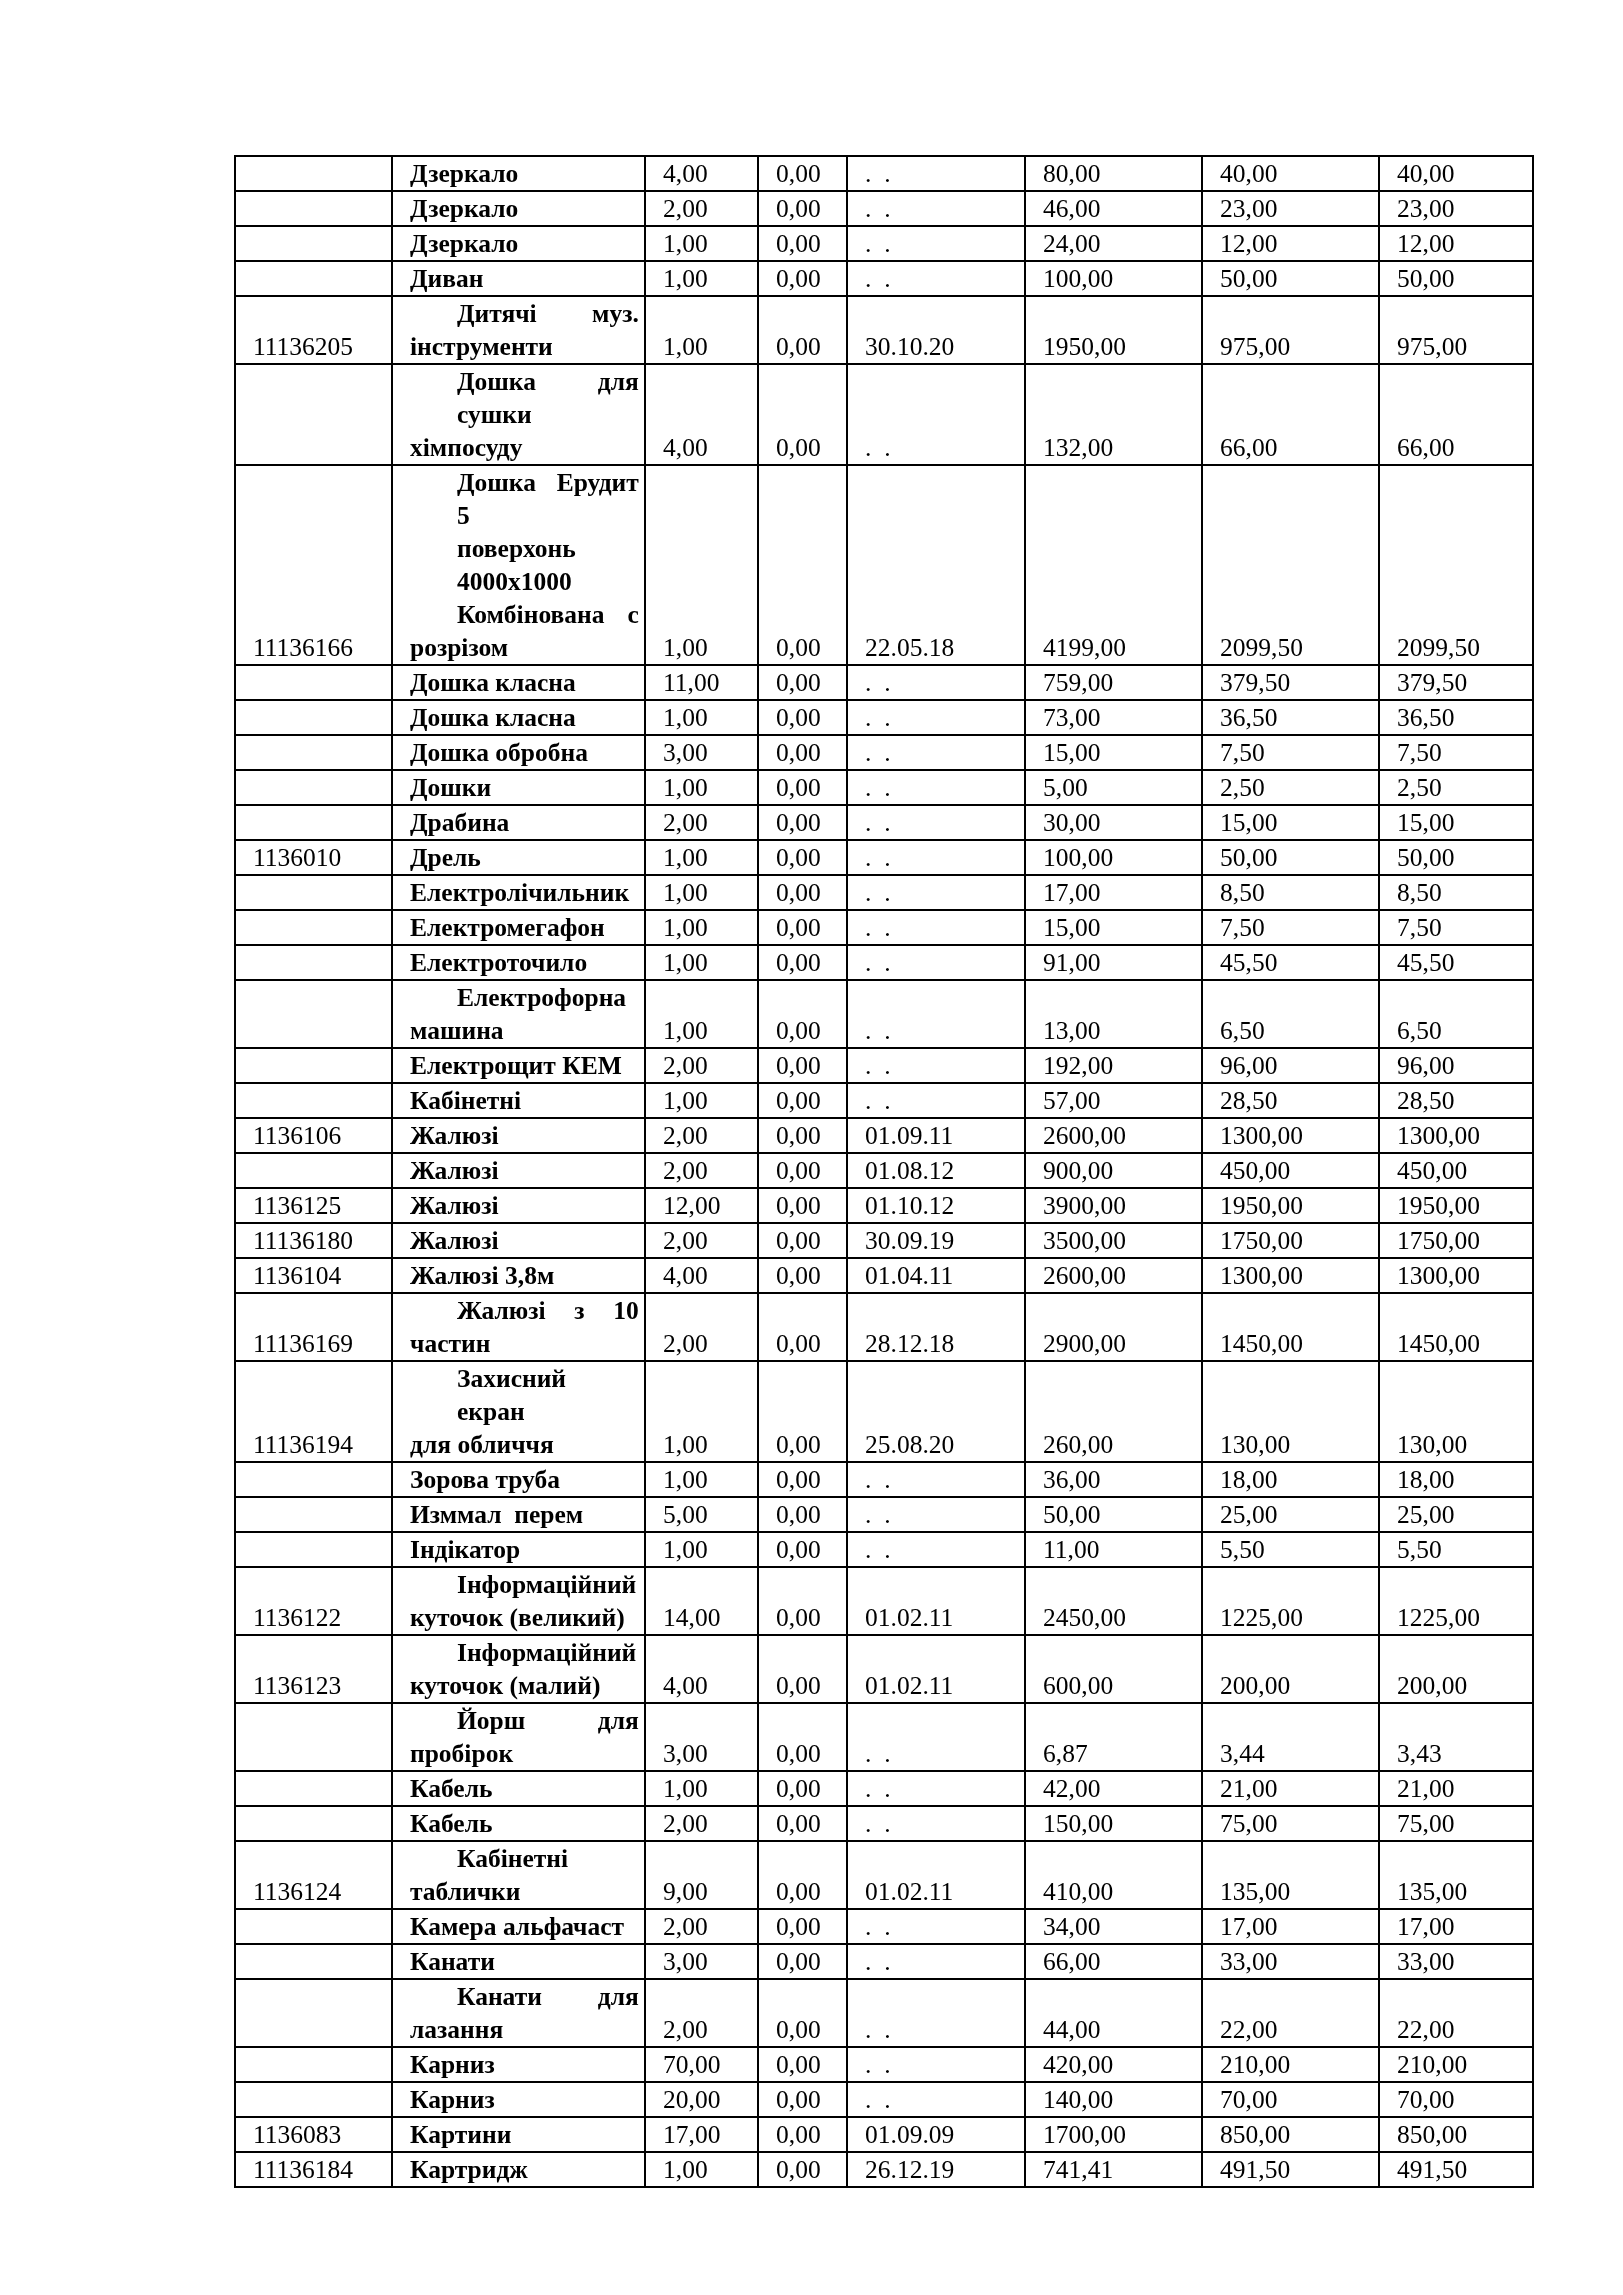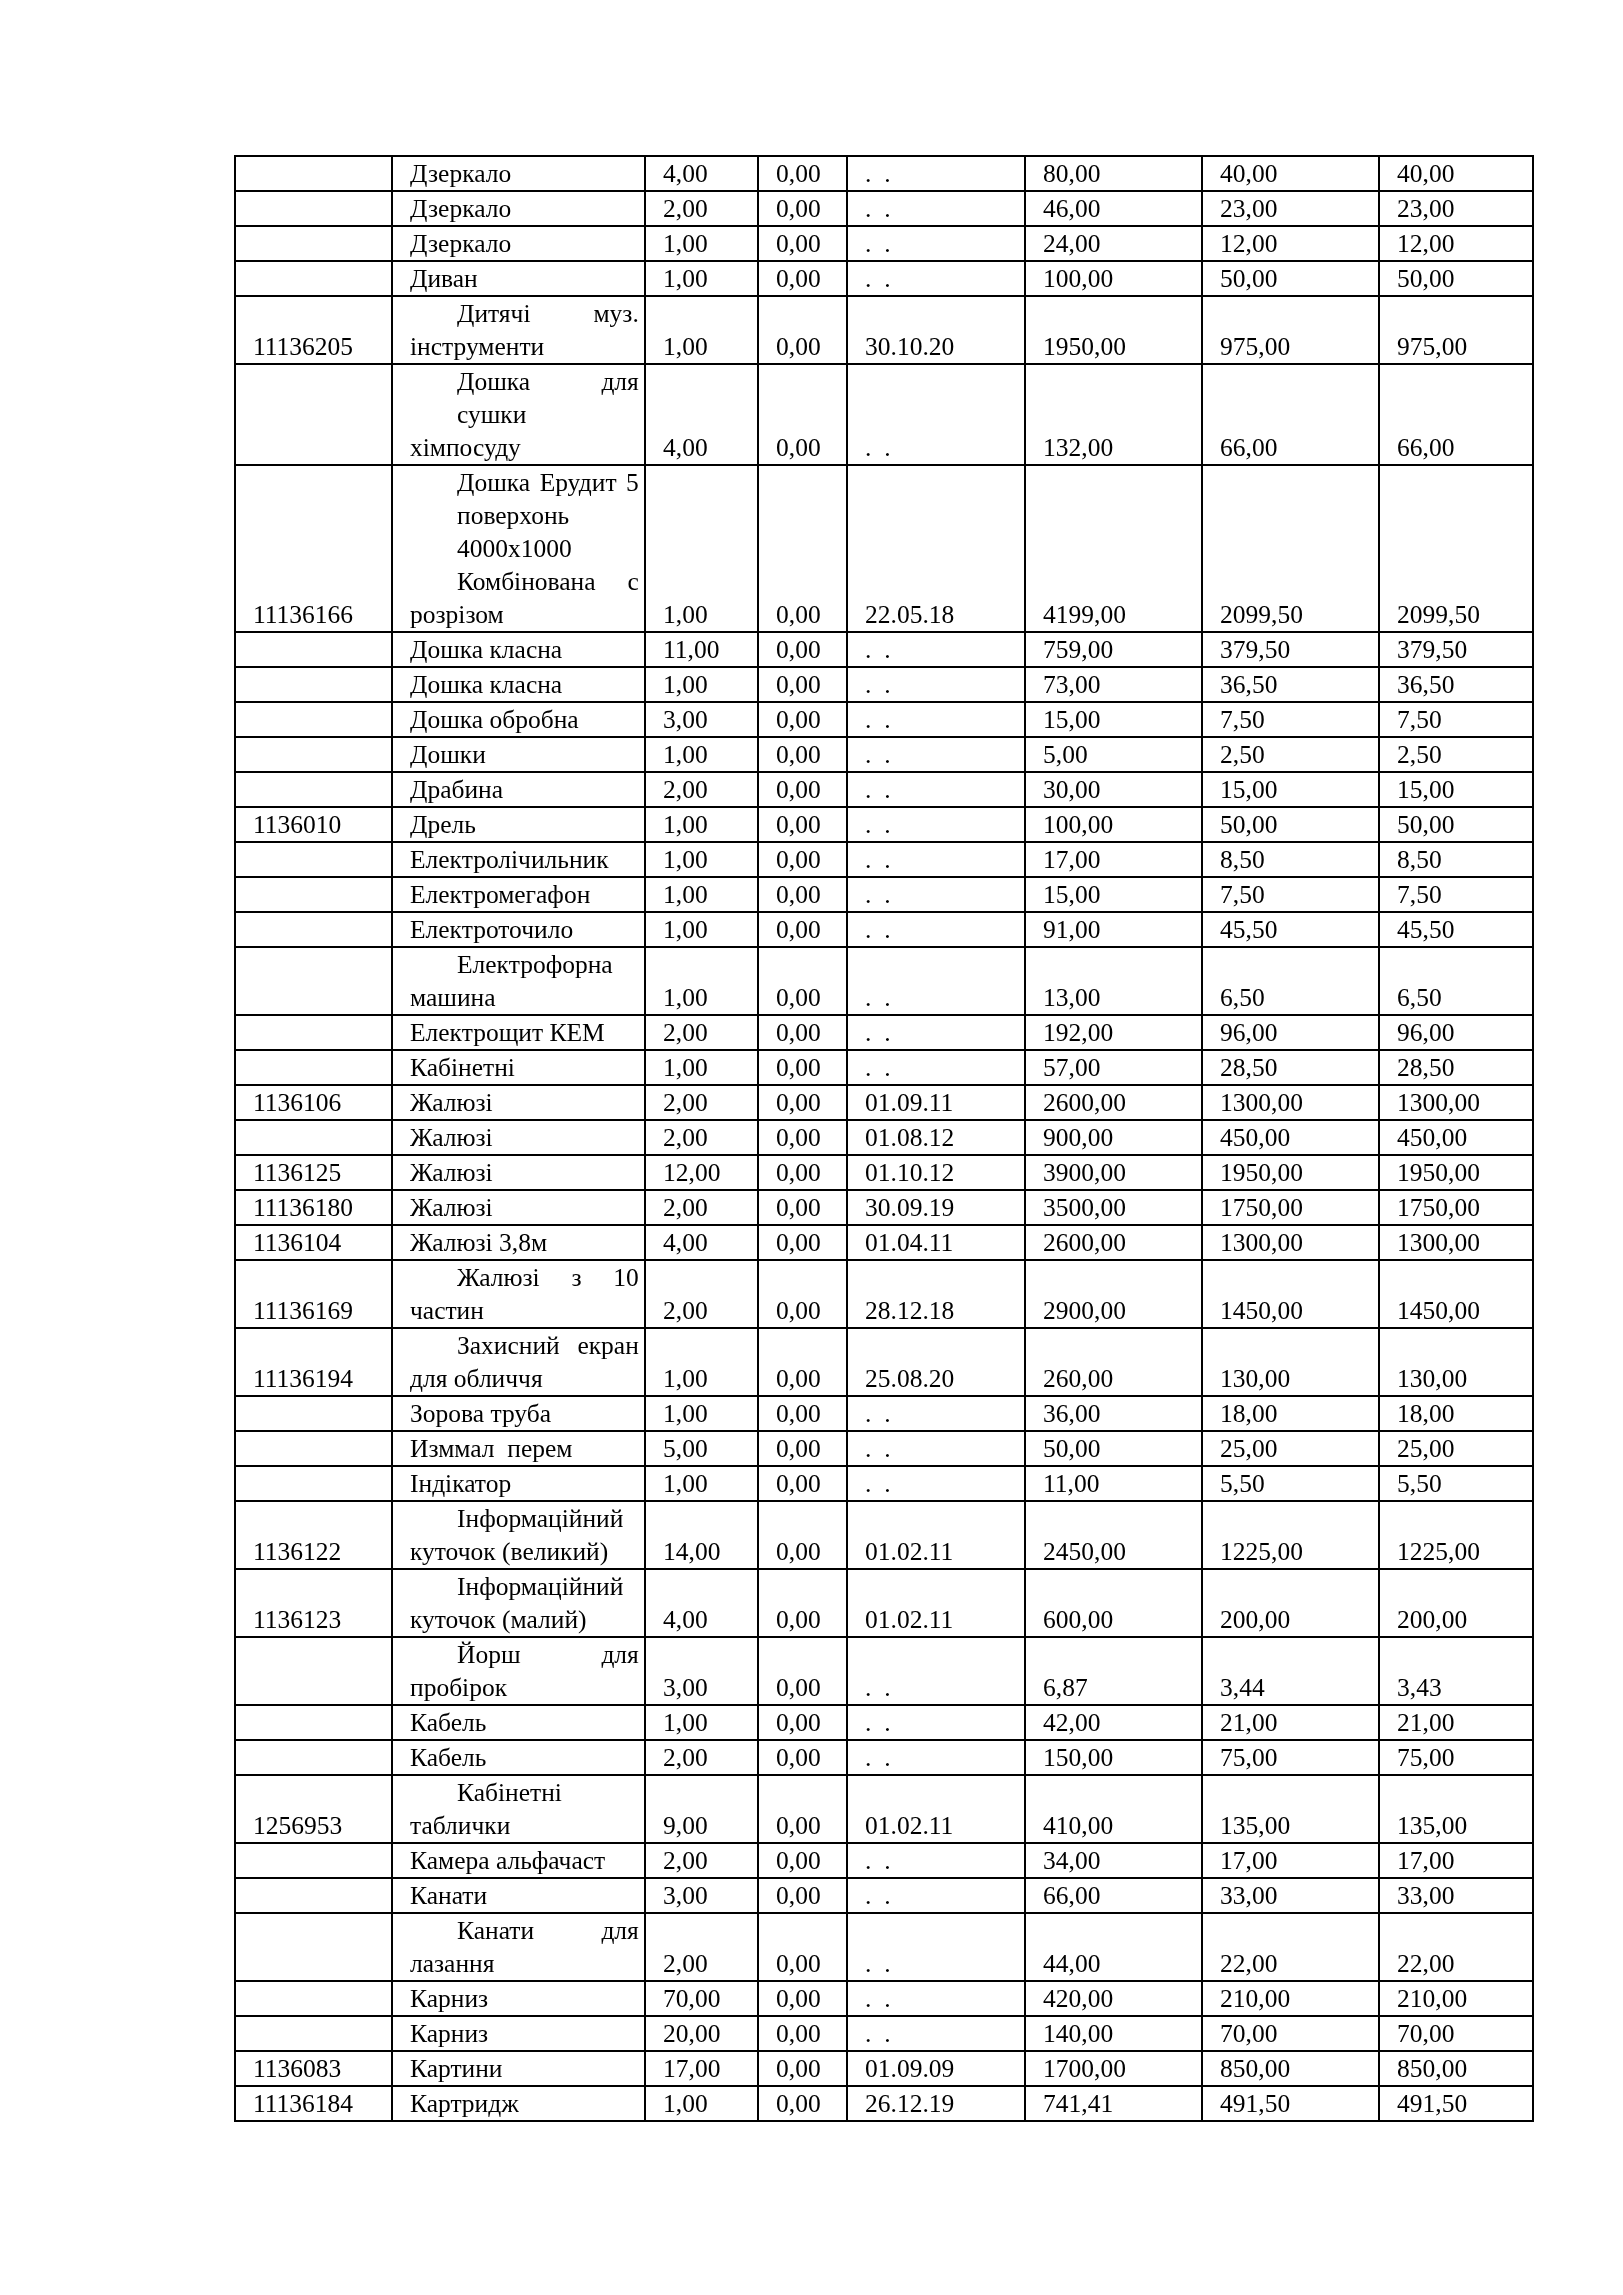--- a/index.html
+++ b/index.html
@@ -21,21 +21,21 @@
     font-size:25.5px;
     line-height:33px;
   }
   table.inv td{
     border:2px solid #000000;
     vertical-align:bottom;
     padding:0 5.2px 0 17px;
     overflow:hidden;
     white-space:nowrap;
   }
-  table.inv td.c-name{white-space:normal;}
+  table.inv td.c-name{white-space:normal;font-weight:bold;}
   .nl{ text-align:left; }
   .nl.just{ text-align:justify; text-align-last:justify;margin-left:47px; }
   .c-date{white-space:pre-wrap;}
   col.w-id{width:157px;}
   col.w-name{width:253px;}
   col.w-qty{width:113px;}
   col.w-zero{width:89px;}
   col.w-date{width:178px;}
   col.w-total{width:177px;}
   col.w-half1{width:177px;}
@@ -471,21 +471,21 @@
             <div class="nl">Кабель</div>
           </td>
           <td class="c-qty">2,00</td>
           <td class="c-zero">0,00</td>
           <td class="c-date">.&nbsp; .</td>
           <td class="c-total">150,00</td>
           <td class="c-half1">75,00</td>
           <td class="c-half2">75,00</td>
         </tr>
         <tr>
-          <td class="c-id">1256953</td>
+          <td class="c-id">1136124</td>
           <td class="c-name">
             <div class="nl just">Кабінетні</div>
             <div class="nl">таблички</div>
           </td>
           <td class="c-qty">9,00</td>
           <td class="c-zero">0,00</td>
           <td class="c-date">01.02.11</td>
           <td class="c-total">410,00</td>
           <td class="c-half1">135,00</td>
           <td class="c-half2">135,00</td>

